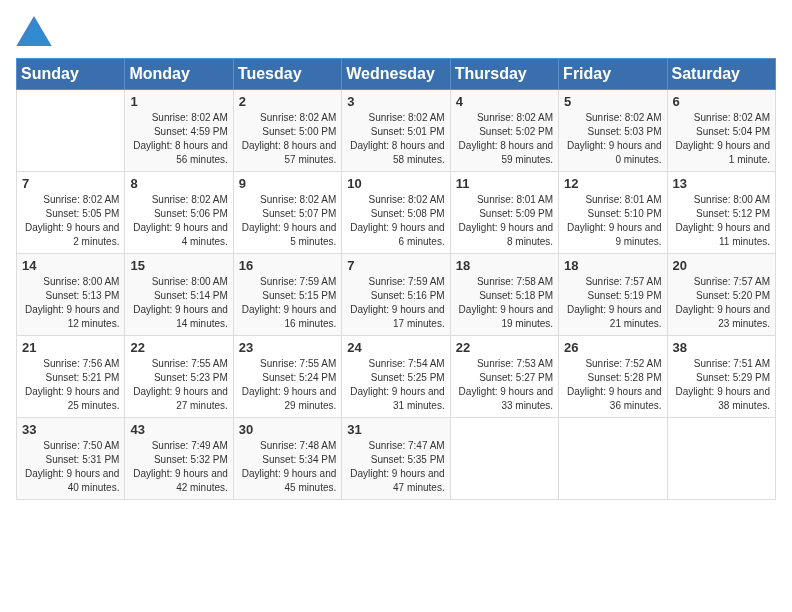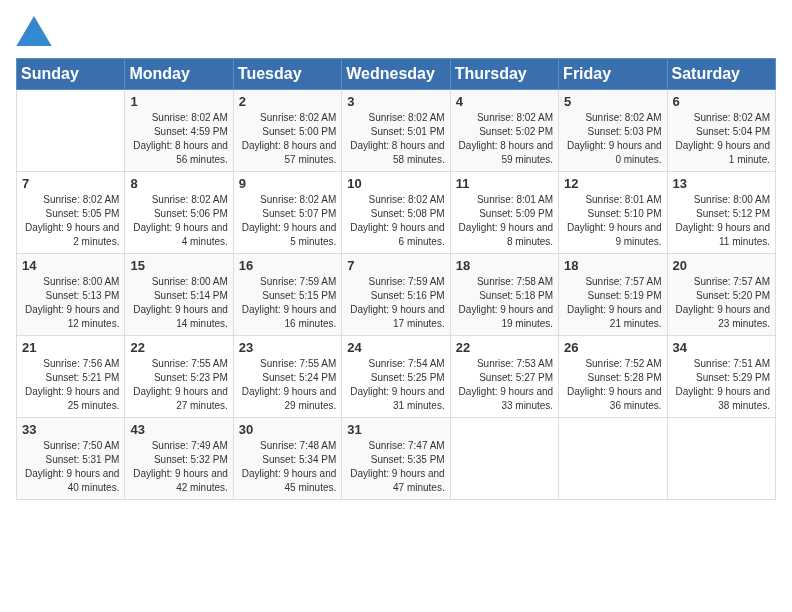--- a/index.html
+++ b/index.html
@@ -228,21 +228,21 @@
         </td>
         <td>
           <span class="day-number">22</span>
           <div class="day-info">Sunrise: 7:53 AM<br>Sunset: 5:27 PM<br>Daylight: 9 hours and 33 minutes.</div>
         </td>
         <td>
           <span class="day-number">26</span>
           <div class="day-info">Sunrise: 7:52 AM<br>Sunset: 5:28 PM<br>Daylight: 9 hours and 36 minutes.</div>
         </td>
         <td>
-          <span class="day-number">34</span>
+          <span class="day-number">38</span>
           <div class="day-info">Sunrise: 7:51 AM<br>Sunset: 5:29 PM<br>Daylight: 9 hours and 38 minutes.</div>
         </td>
       </tr>
       <tr>
         <td>
           <span class="day-number">33</span>
           <div class="day-info">Sunrise: 7:50 AM<br>Sunset: 5:31 PM<br>Daylight: 9 hours and 40 minutes.</div>
         </td>
         <td>
           <span class="day-number">43</span>

